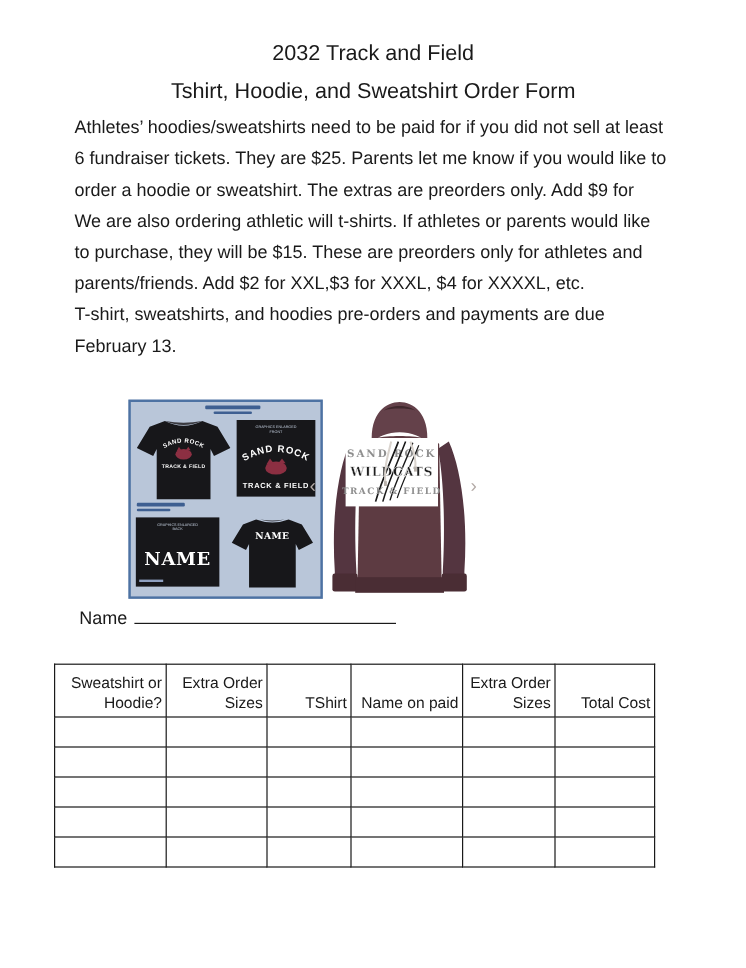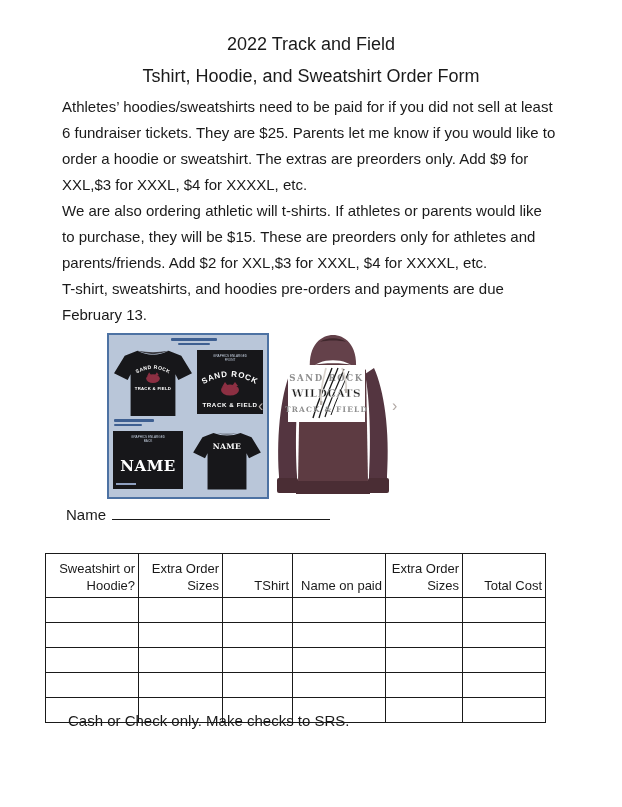--- a/index.html
+++ b/index.html
@@ -44,28 +44,27 @@
   #ordertable col:nth-child(5){width:77px;}
   #ordertable col:nth-child(6){width:83px;}
 
   #footer{position:absolute;left:68px;top:712px;font-size:15px;}
 </style>
 </head>
 <body>
 
 <div id="page">
 
-  <div class="title" id="title1">2022 Track and Field</div>
+  <div class="title" id="title1">2032 Track and Field</div>
   <div class="title" id="title2">Tshirt, Hoodie, and Sweatshirt Order Form</div>
 
   <div id="intro">
       <div>Athletes’ hoodies/sweatshirts need to be paid for if you did not sell at least</div>
       <div>6 fundraiser tickets. They are $25. Parents let me know if you would like to</div>
       <div>order a hoodie or sweatshirt. The extras are preorders only. Add $9 for</div>
-      <div>XXL,$3 for XXXL, $4 for XXXXL, etc.</div>
       <div>We are also ordering athletic will t-shirts. If athletes or parents would like</div>
       <div>to purchase, they will be $15. These are preorders only for athletes and</div>
       <div>parents/friends. Add $2 for XXL,$3 for XXXL, $4 for XXXXL, etc.</div>
       <div>T-shirt, sweatshirts, and hoodies pre-orders and payments are due</div>
       <div>February 13.</div>
     </div>
 
   <div id="mockup">
     <div class="tinybar" style="left:62px;top:3px;width:46px;"></div>
     <div class="tinybar" style="left:69px;top:7.5px;width:32px;"></div>
@@ -205,14 +204,13 @@
           <td></td>
           <td></td>
           <td></td>
           <td></td>
           <td></td>
           <td></td>
         </tr>
       </tbody>
   </table>
 
-  <div id="footer">Cash or Check only. Make checks to SRS.</div>
 </div>
 
 </body></html>

